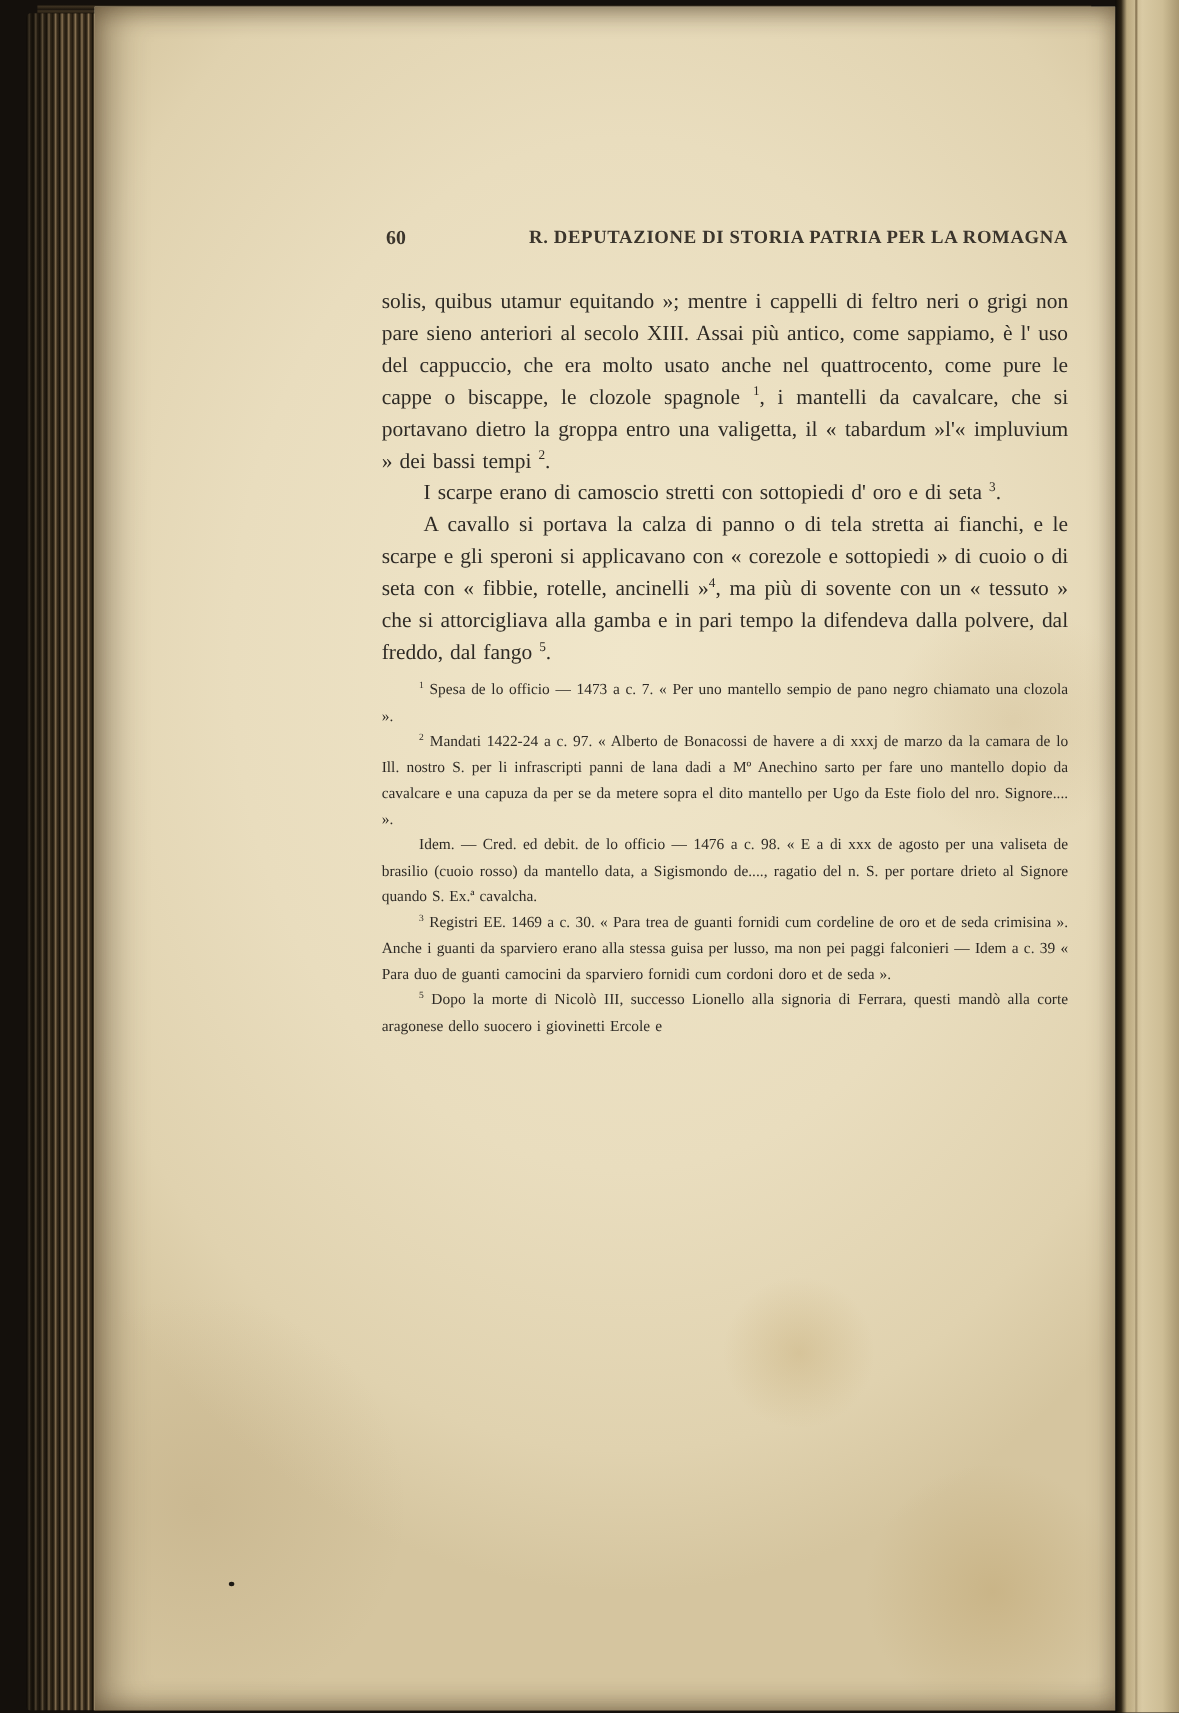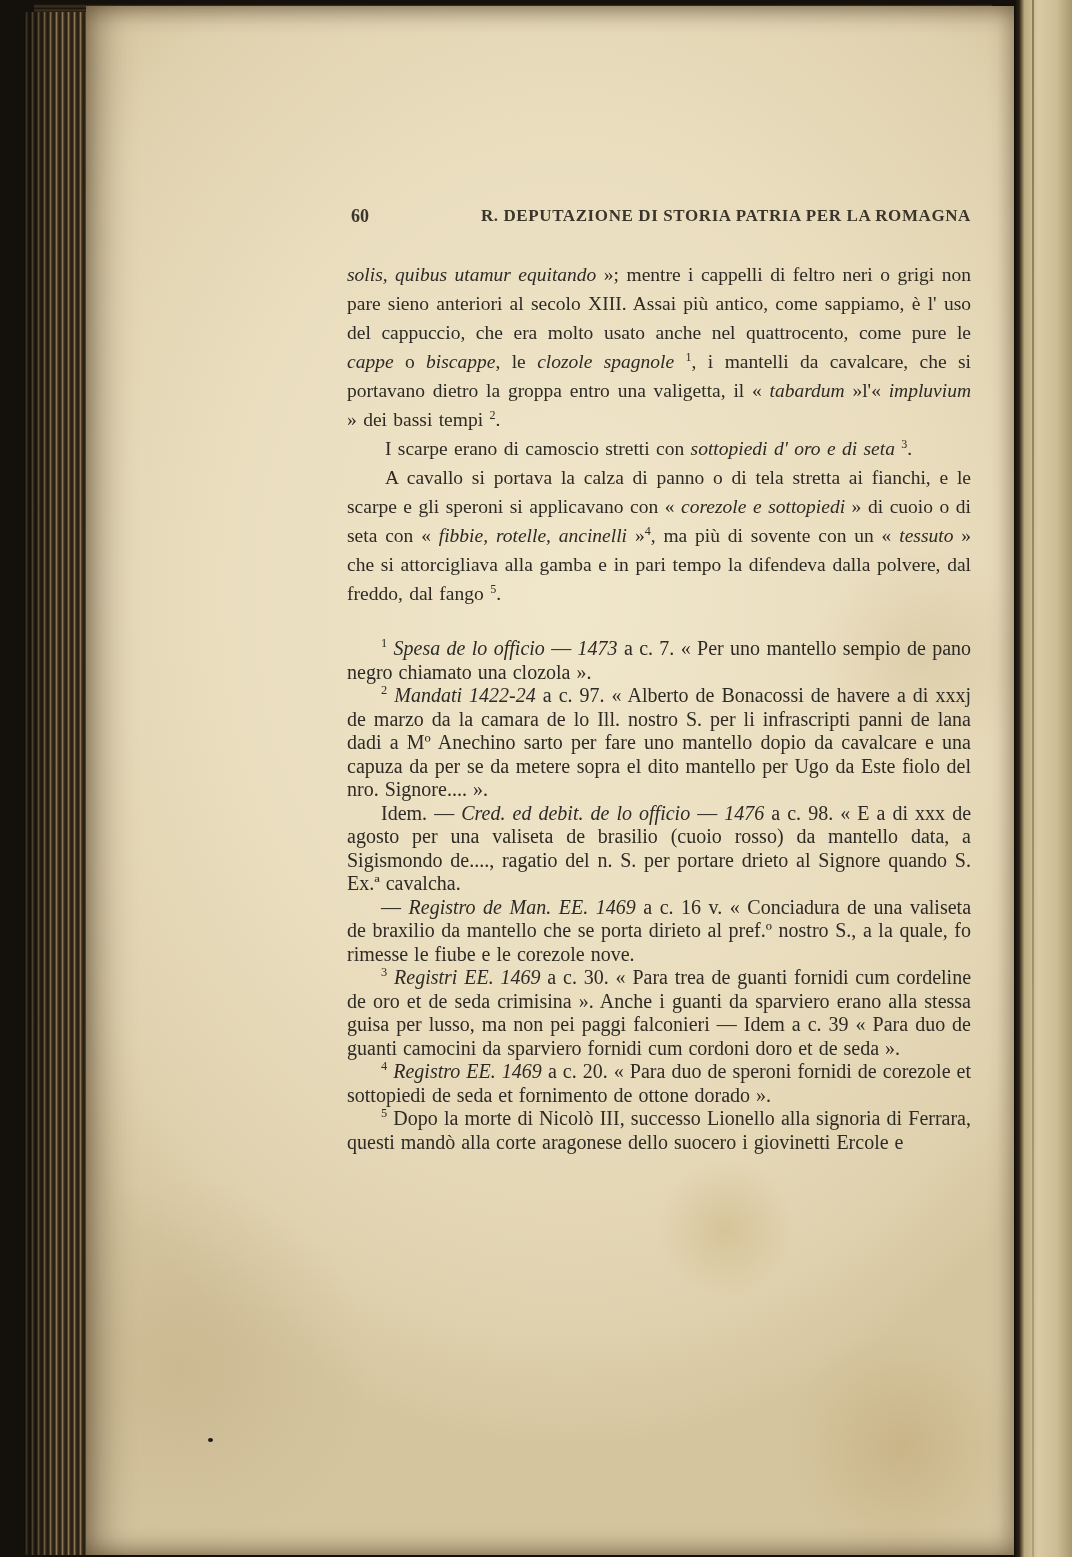--- a/index.html
+++ b/index.html
@@ -73,26 +73,26 @@
     font-weight: 600; font-size: 18px; letter-spacing: 0;
   }
   .body-text {
     margin-top: 30px;
     font-size: 19.5px; line-height: 29px;
     text-align: justify; word-spacing: 1.5px;
   }
   .body-text p { margin: 0; }
   .body-text p.indent { text-indent: 38px; }
   .footnotes {
-    margin-top: 29px;
-    font-size: 20px; line-height: 23.5px;
+    margin-top: 8px;
+    font-size: 14px; line-height: 23.5px;
     text-align: justify; word-spacing: 1px;
   }
   .footnotes p { margin: 0; text-indent: 34px; }
-  .it { font-style: italic; }
+  .it { }
   sup { font-size: .62em; vertical-align: super; line-height: 0; }
 </style>
 </head>
 <body>
 
 <div class="scene">
   <div class="page-edges-top"></div>
   <div class="page-edges-left"></div>
 
   <div class="page">
@@ -103,23 +103,21 @@
       </div>
       <div class="body-text" id="body-container">
           <p><span class="it">solis, quibus utamur equitando</span><span> »; mentre i cappelli di feltro neri o grigi non pare sieno anteriori al secolo XIII. Assai più antico, come sappiamo, è l' uso del cappuccio, che era molto usato anche nel quattrocento, come pure le </span><span class="it">cappe</span><span> o </span><span class="it">biscappe</span><span>, le </span><span class="it">clozole spagnole</span><span> </span><sup>1</sup><span>, i mantelli da cavalcare, che si portavano dietro la groppa entro una valigetta, il « </span><span class="it">tabardum</span><span> »l'« </span><span class="it">impluvium</span><span> » dei bassi tempi </span><sup>2</sup><span>.</span></p>
           <p class="indent"><span>I scarpe erano di camoscio stretti con </span><span class="it">sottopiedi d' oro e di seta</span><span> </span><sup>3</sup><span>.</span></p>
           <p class="indent"><span>A cavallo si portava la calza di panno o di tela stretta ai fianchi, e le scarpe e gli speroni si applicavano con « </span><span class="it">corezole e sottopiedi</span><span> » di cuoio o di seta con « </span><span class="it">fibbie, rotelle, ancinelli</span><span> »</span><sup>4</sup><span>, ma più di sovente con un « </span><span class="it">tessuto</span><span> » che si attorcigliava alla gamba e in pari tempo la difendeva dalla polvere, dal freddo, dal fango </span><sup>5</sup><span>.</span></p>
         </div>
       <div class="footnotes" id="footnote-container">
           <p class="indent"><sup>1</sup><span> </span><span class="it">Spesa de lo officio</span><span> — </span><span class="it">1473</span><span> a c. 7. « Per uno mantello sempio de pano negro chiamato una clozola ».</span></p>
           <p class="indent"><sup>2</sup><span> </span><span class="it">Mandati 1422-24</span><span> a c. 97. « Alberto de Bonacossi de havere a di xxxj de marzo da la camara de lo Ill. nostro S. per li infrascripti panni de lana dadi a Mº Anechino sarto per fare uno mantello dopio da cavalcare e una capuza da per se da metere sopra el dito mantello per Ugo da Este fiolo del nro. Signore.... ».</span></p>
           <p class="indent"><span>Idem. — </span><span class="it">Cred. ed debit. de lo officio</span><span> — </span><span class="it">1476</span><span> a c. 98. « E a di xxx de agosto per una valiseta de brasilio (cuoio rosso) da mantello data, a Sigismondo de...., ragatio del n. S. per portare drieto al Signore quando S. Ex.ª cavalcha.</span></p>
-          <p class="indent"><span>— </span><span class="it">Registro de Man. EE. 1469</span><span> a c. 16 v. « Conciadura de una valiseta de braxilio da mantello che se porta dirieto al pref.º nostro S., a la quale, fo rimesse le fiube e le corezole nove.</span></p>
           <p class="indent"><sup>3</sup><span> </span><span class="it">Registri EE. 1469</span><span> a c. 30. « Para trea de guanti fornidi cum cordeline de oro et de seda crimisina ». Anche i guanti da sparviero erano alla stessa guisa per lusso, ma non pei paggi falconieri — Idem a c. 39 « Para duo de guanti camocini da sparviero fornidi cum cordoni doro et de seda ».</span></p>
-          <p class="indent"><sup>4</sup><span> </span><span class="it">Registro EE. 1469</span><span> a c. 20. « Para duo de speroni fornidi de corezole et sottopiedi de seda et fornimento de ottone dorado ».</span></p>
           <p class="indent"><sup>5</sup><span> Dopo la morte di Nicolò III, successo Lionello alla signoria di Ferrara, questi mandò alla corte aragonese dello suocero i giovinetti Ercole e</span></p>
         </div>
     </div>
     <div class="ink-dot"></div>
   </div>
 
   <div class="next-page">
     <div class="next-page-crease"></div>
   </div>
 </div>

